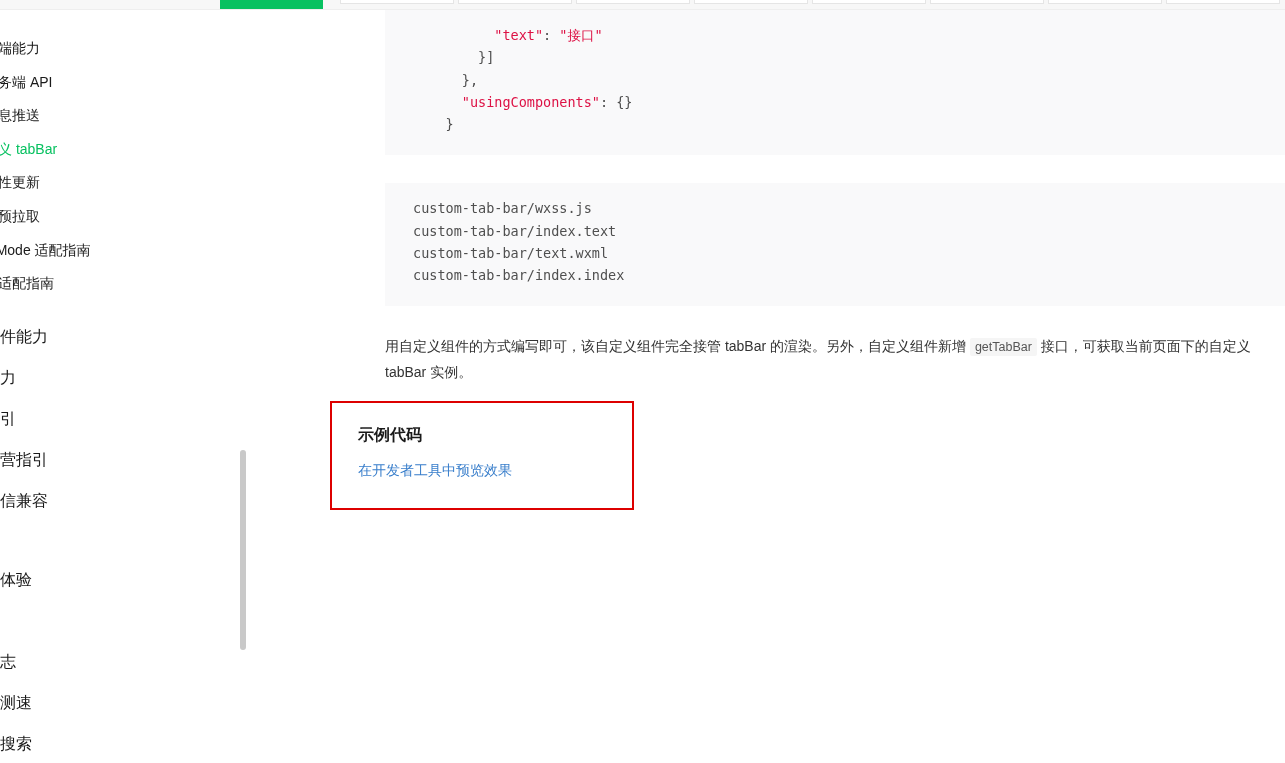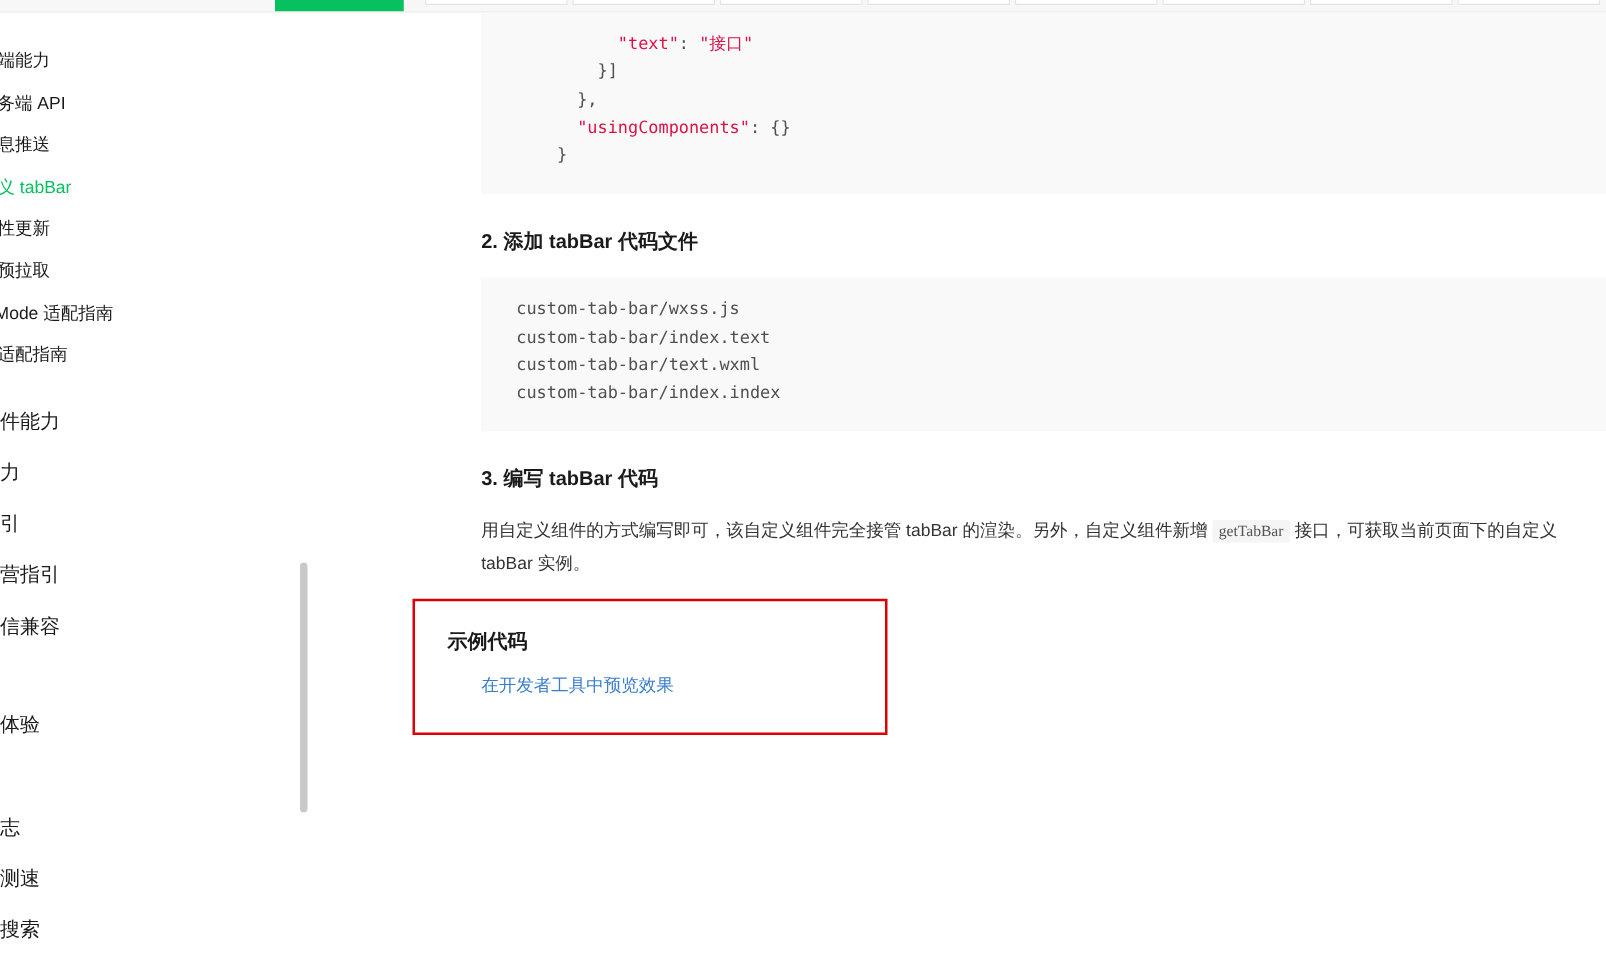--- a/index.html
+++ b/index.html
@@ -99,44 +99,43 @@
   color: #1a1a1a;
   margin: 8px 0 18px 0;
 }
 .p {
   font-size: 14px;
   color: #333;
   line-height: 1.8;
   margin-bottom: 16px;
 }
 .inline-code {
-  font-family: Liberation Serif, serif;
+  font-family: Liberation Sans, sans-serif;
   font-size: 12.5px;
   background: #f5f5f5;
   padding: 2px 5px;
   color: #555;
   border-radius: 2px;
 }
 .example-box {
   border: 2px solid #d00;
   padding: 22px 26px 28px 26px;
   margin-left: -55px;
-  width: 380px;
+  width: 304px;
 }
 .example-title {
   font-size: 16px;
   font-weight: 700;
   color: #1a1a1a;
   margin-bottom: 16px;
 }
 .example-link {
   font-size: 14px;
   color: #387ecb;
   cursor: pointer;
-  margin-left: 27px;
 }
 .scrollbar-track {
   position: absolute;
   left: 240px;
   top: 10px;
   width: 6px;
   height: 753px;
 }
 .scrollbar-thumb {
   position: absolute;
@@ -191,28 +190,26 @@
   </div>
 
   <div class="main">
 
     <div class="code-block"><span class="key">          "text"</span><span>: </span><span class="str">"接口"</span>
 <span>        }]</span>
 <span>      },</span>
 <span class="key">      "usingComponents"</span><span>: {}</span>
 <span>    }</span></div>
 
-    <div class="h3">2. 添加 tabBar 代码文件</div>
 
     <div class="code-block"><span>custom-tab-bar/wxss.js</span>
 <span>custom-tab-bar/index.text</span>
 <span>custom-tab-bar/text.wxml</span>
 <span>custom-tab-bar/index.index</span></div>
 
-    <div class="h3">3. 编写 tabBar 代码</div>
     <div class="p">
       <span>用自定义组件的方式编写即可，该自定义组件完全接管 tabBar 的渲染。另外，自定义组件新增 </span><span class="inline-code">getTabBar</span><span> 接口，可获取当前页面下的自定义 tabBar 实例。</span>
     </div>
 
     <div class="example-box">
       <div class="example-title">示例代码</div>
       <div class="example-link">在开发者工具中预览效果</div>
     </div>
 
   </div>

